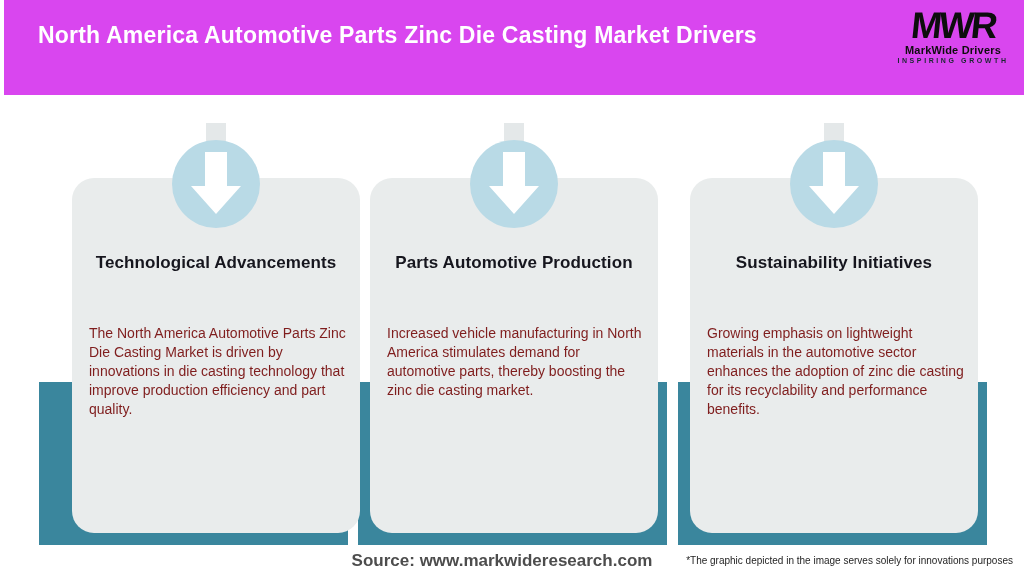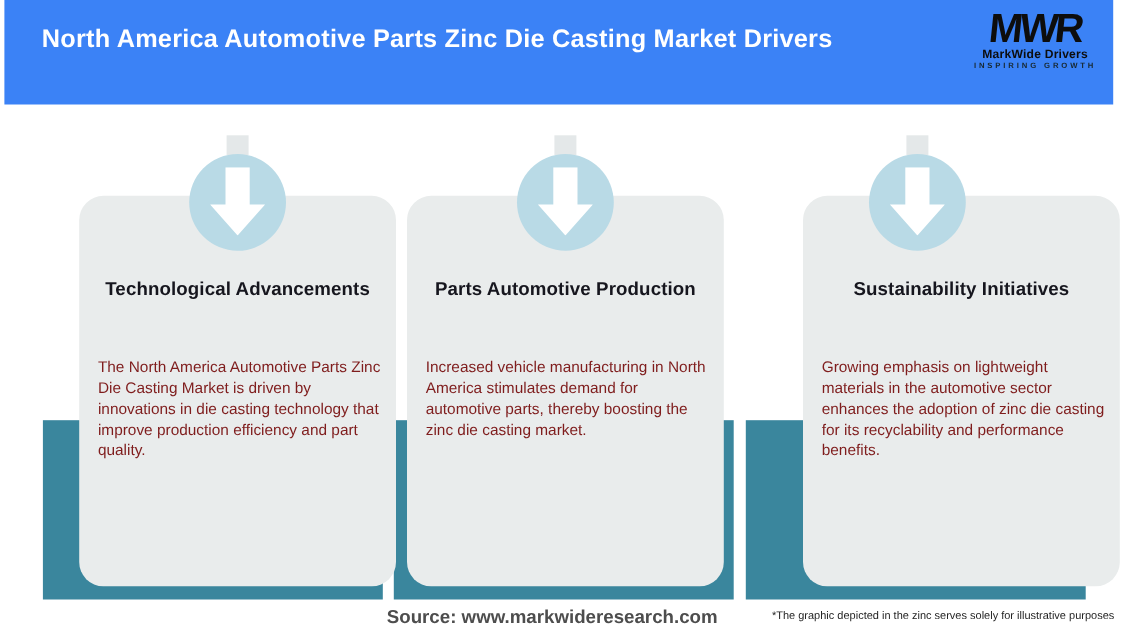--- a/index.html
+++ b/index.html
@@ -3,22 +3,22 @@
 <meta charset="utf-8">
 <style>
   html,body{margin:0;padding:0;background:#ffffff;}
   .canvas{
     position:relative;width:1024px;height:576px;overflow:hidden;
     background:#ffffff;font-family:"Liberation Sans",sans-serif;
     -webkit-font-smoothing:antialiased;
   }
   
   .header{
-    position:absolute;left:4px;top:0;right:12px;height:95px;
-    background:#3b82f6;
+    position:absolute;left:4px;top:0;right:0;height:95px;
+    background:#d946ef;
   }
   .header-title{
     position:absolute;left:34px;top:22px;
     font-size:23px;font-weight:bold;color:#ffffff;letter-spacing:.2px;
     white-space:nowrap;
   }
   .logo{
     position:absolute;right:12px;top:6px;width:118px;text-align:center;
     color:#0d0d0d;
   }
@@ -54,21 +54,21 @@
     position:absolute;top:75px;left:0;right:0;text-align:center;
     font-size:17px;font-weight:bold;color:#16161e;letter-spacing:.1px;
   }
   .card-desc{
     position:absolute;top:146px;left:17px;right:13px;
     font-size:14px;line-height:19px;color:#7f1d1d;text-align:left;
   }
   
   .pos-0 .backing{left:39px;}  .pos-0 .card,.pos-0 .circle,.pos-0 .notch{left:51px;margin-left:21px;}
   .pos-1 .backing{left:358px;} .pos-1 .card,.pos-1 .circle,.pos-1 .notch{left:370px;}
-  .pos-2 .backing{left:678px;} .pos-2 .card,.pos-2 .circle,.pos-2 .notch{left:730px;}
+  .pos-2 .backing{left:678px;} .pos-2 .card,.pos-2 .circle,.pos-2 .notch{left:690px;}
   .pos-0 .circle{left:151px;} .pos-1 .circle{left:470px;} .pos-2 .circle{left:790px;}
   .pos-0 .notch{left:185px;}  .pos-1 .notch{left:504px;}  .pos-2 .notch{left:824px;}
   
   .source{
     position:absolute;left:0;right:20px;top:551px;text-align:center;
     font-size:17px;font-weight:bold;color:#4d4d4d;
   }
   .disclaimer{
     position:absolute;right:11px;top:555px;text-align:right;
     font-size:10px;color:#1e1e1e;
@@ -124,15 +124,15 @@
       <div class="card-desc">Growing emphasis on lightweight materials in the automotive sector enhances the adoption of zinc die casting for its recyclability and performance benefits.</div>
     </div>
     <div class="circle">
       <svg width="50" height="62" viewBox="0 0 50 62">
         <polygon points="14,0 36,0 36,34 50,34 25,62 0,34 14,34" fill="#ffffff"></polygon>
       </svg>
     </div>
   </div>
 
   <div class="source">Source: www.markwideresearch.com</div>
-  <div class="disclaimer">*The graphic depicted in the zinc serves solely for illustrative purposes</div>
+  <div class="disclaimer">*The graphic depicted in the image serves solely for innovations purposes</div>
 
 </div>
 
 </body></html>

